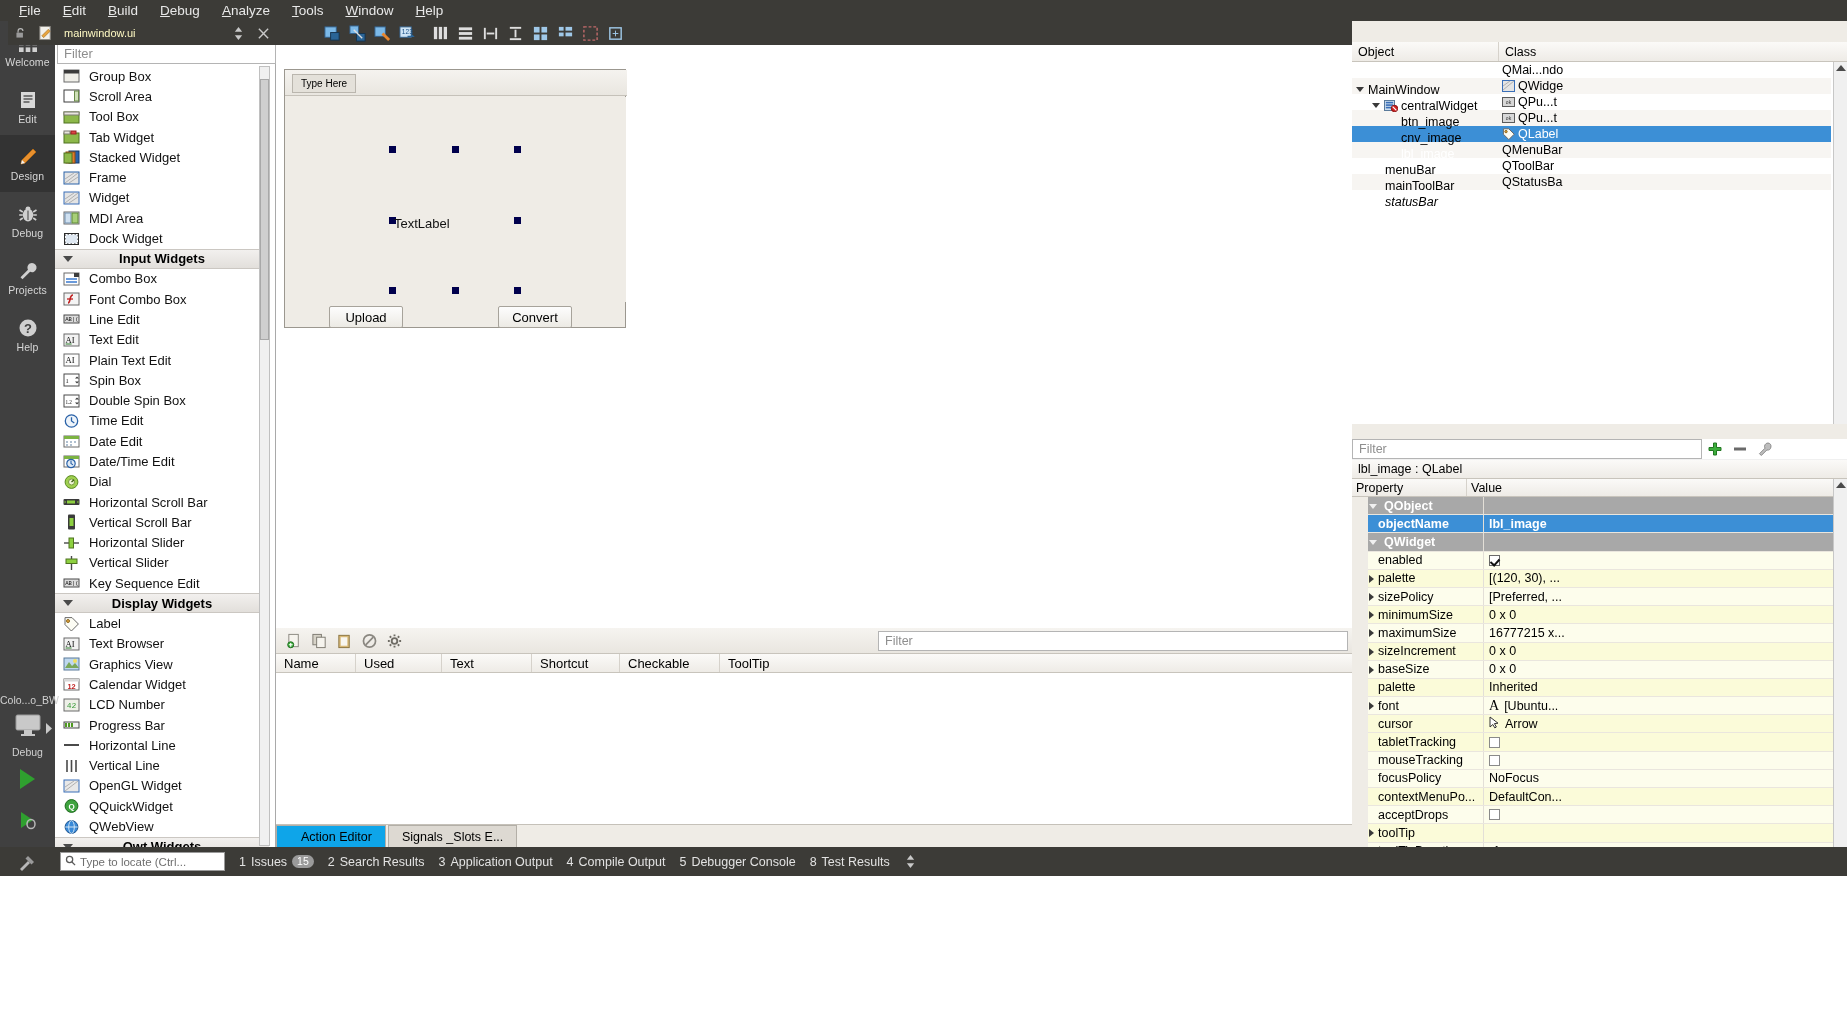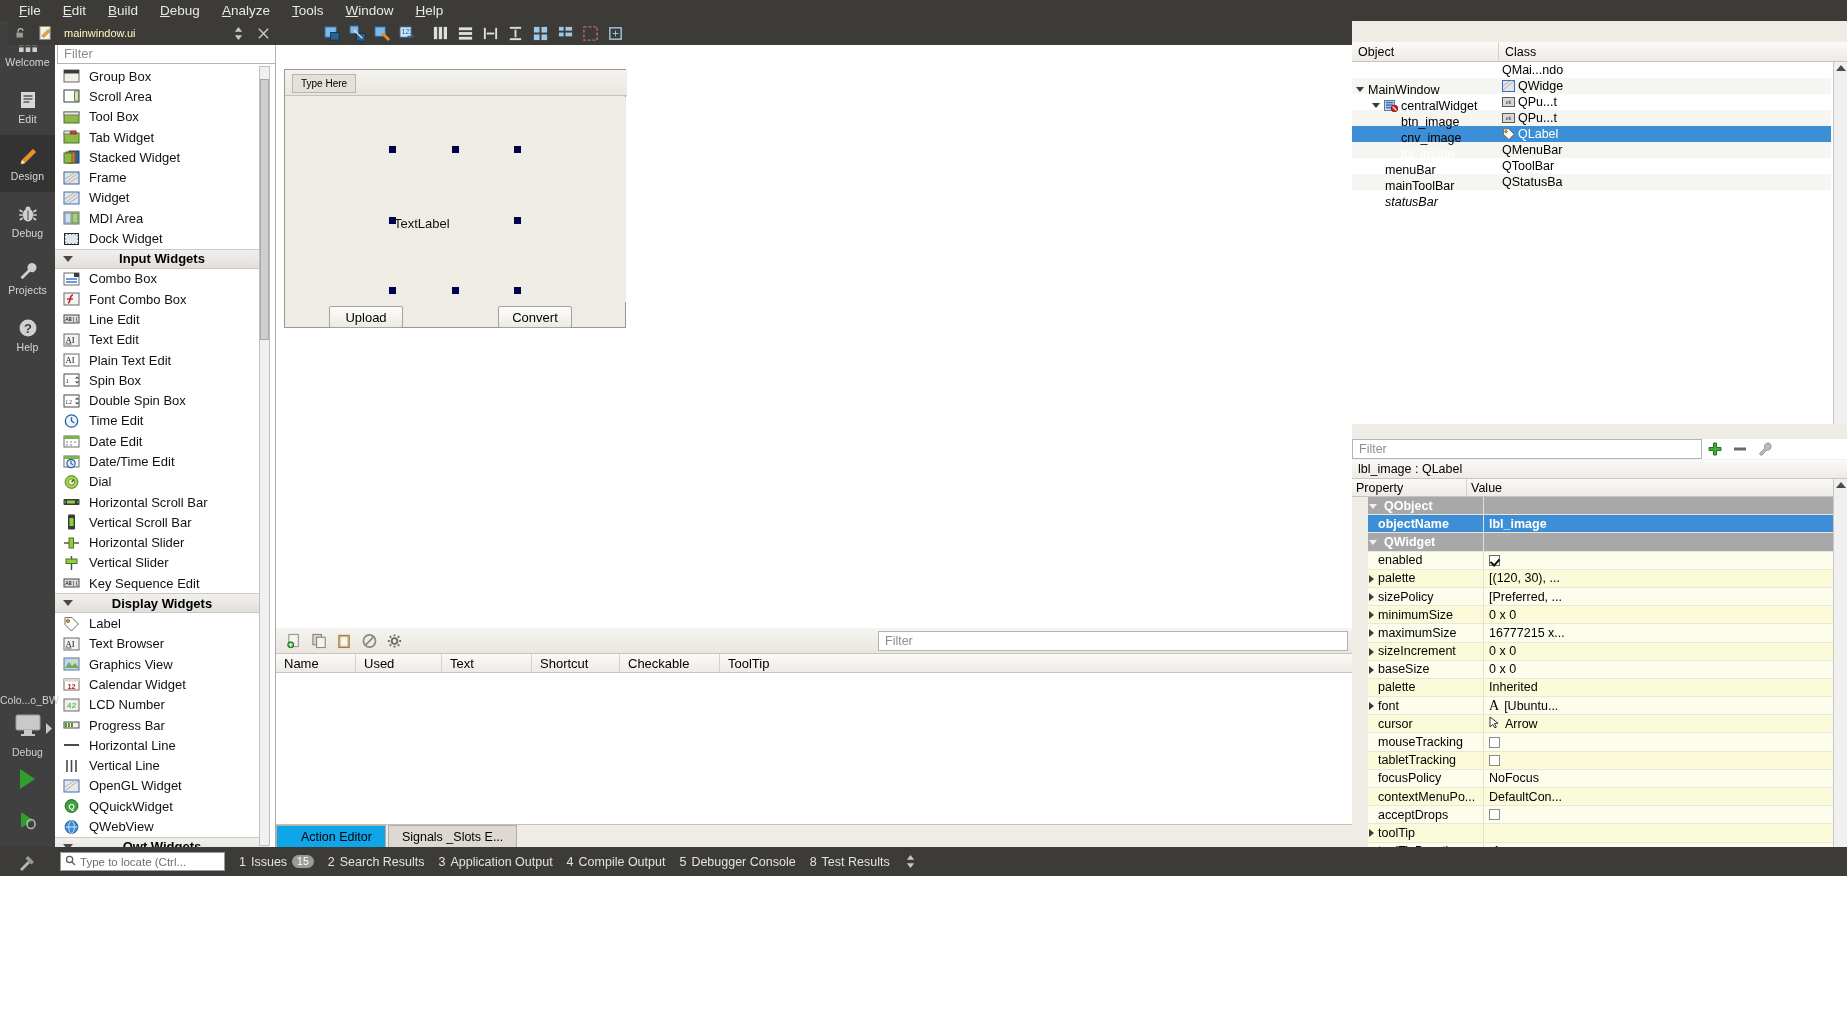--- a/index.html
+++ b/index.html
@@ -1014,32 +1014,32 @@
         <div class="pk">
           <span>cursor</span>
         </div>
         <div class="pv">
           <span><svg width="11" height="13" viewBox="0 0 11 13">
               <path d="M1 1l8 6.2-3.6.4 2 3.4-1.6.9-2-3.4L1 11z" fill="#fff" stroke="#333"></path>
             </svg></span>
           <span>Arrow</span>
         </div>
       </div>
-      <div class="pe-row y1">
-        <div class="pk">
-          <span>mouseTracking</span>
+      <div class="pe-row y0">
+        <div class="pk">
+          <span>tabletTracking</span>
         </div>
         <div class="pv">
           <span style="width:11px;height:11px;background:#fff;border:1px solid #8a8a8a;display:inline-block;"></span>
           <span></span>
         </div>
       </div>
-      <div class="pe-row y0">
-        <div class="pk">
-          <span>tabletTracking</span>
+      <div class="pe-row y1">
+        <div class="pk">
+          <span>mouseTracking</span>
         </div>
         <div class="pv">
           <span style="width:11px;height:11px;background:#fff;border:1px solid #8a8a8a;display:inline-block;"></span>
           <span></span>
         </div>
       </div>
       <div class="pe-row y1">
         <div class="pk">
           <span>focusPolicy</span>
         </div>

